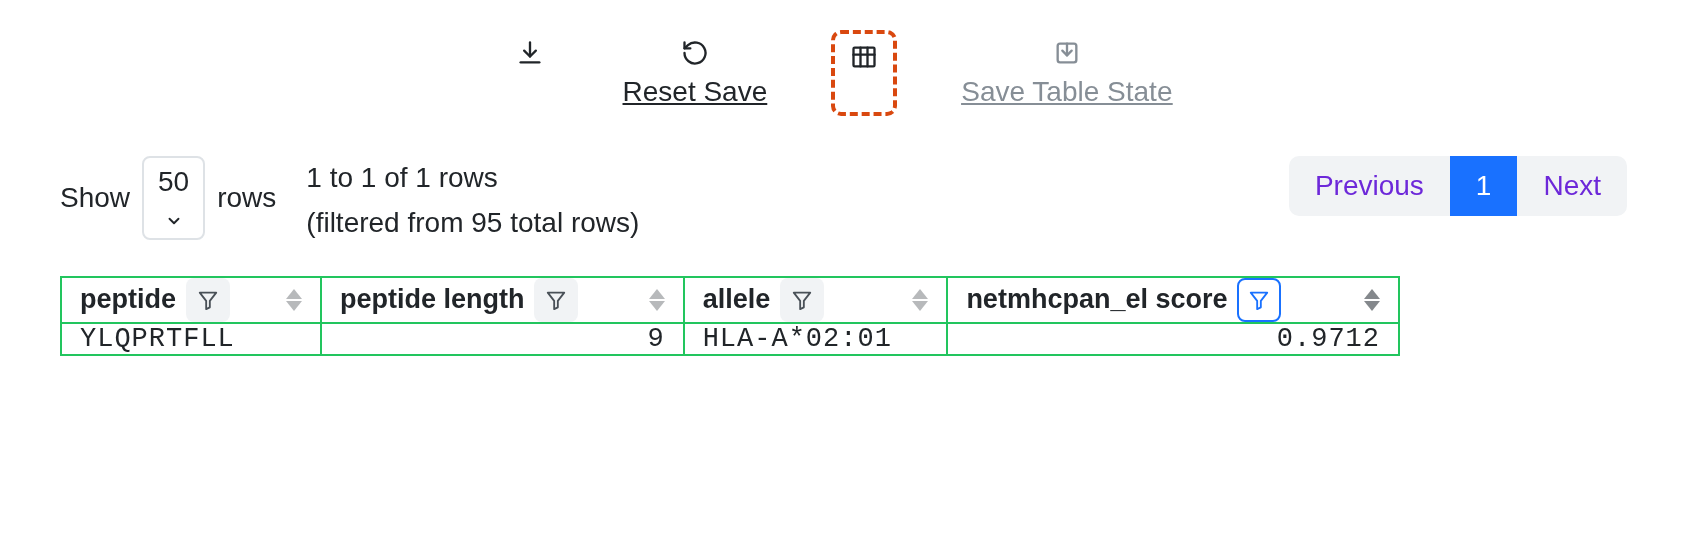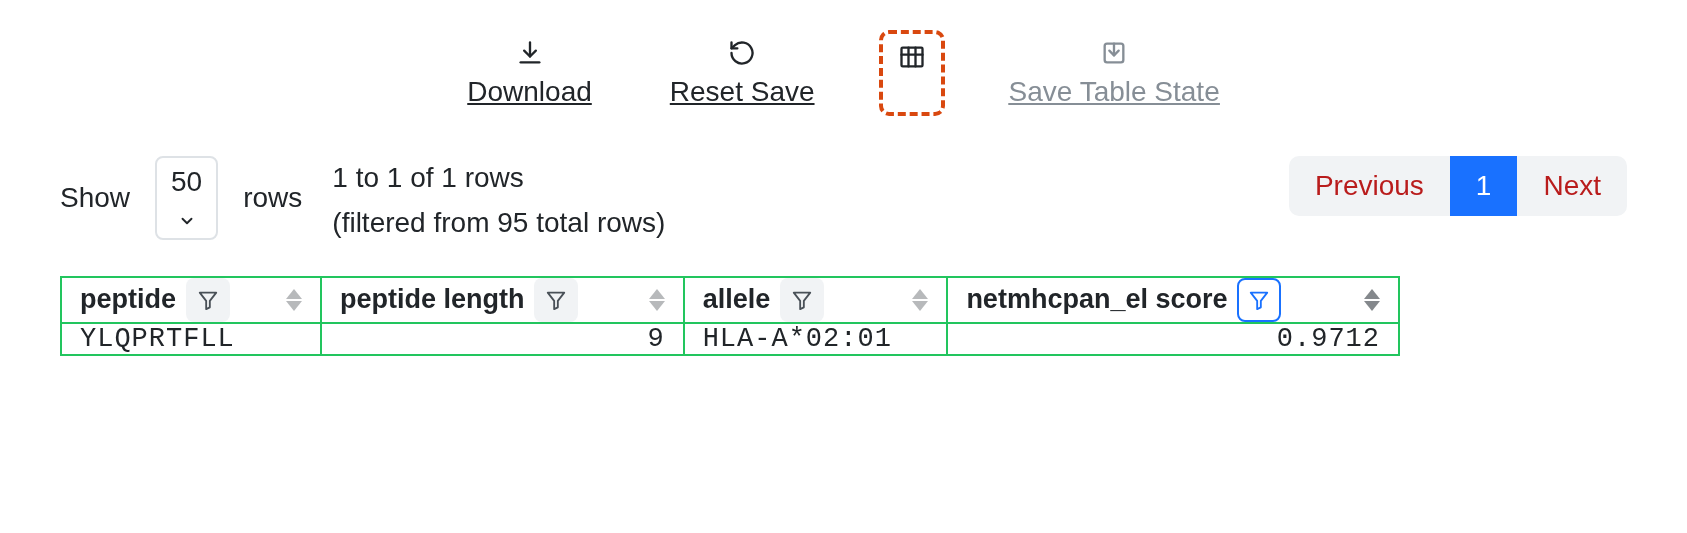--- a/index.html
+++ b/index.html
@@ -54,21 +54,21 @@
     .controls-row {
       display: flex;
       align-items: flex-start;
       justify-content: space-between;
       margin-bottom: 30px;
       gap: 30px;
     }
     .show-rows {
       display: flex;
       align-items: center;
-      gap: 25px;
+      gap: 12px;
       font-size: 28px;
     }
     .row-select {
       display: flex;
       align-items: center;
       gap: 14px;
       border: 2px solid #dee2e6;
       border-radius: 8px;
       padding: 8px 14px;
       cursor: pointer;
@@ -86,21 +86,21 @@
     .pagination {
       display: flex;
       background: #f1f3f5;
       border-radius: 10px;
       overflow: hidden;
       font-size: 28px;
     }
     .pagination .page-btn {
       padding: 14px 26px;
       cursor: pointer;
-      color: #b91c1c;
+      color: #6d28d9;
     }
     .pagination .page-btn.active {
       background: #1971ff;
       color: #fff;
     }
     table {
       border-collapse: collapse;
       width: 100%;
       max-width: 1340px;
     }
@@ -170,21 +170,20 @@
 
 <div class="toolbar">
   <div class="toolbar-item">
     <span class="icon">
       <svg width="28" height="28" viewBox="0 0 24 24" fill="none" stroke="#212529" stroke-width="2" stroke-linecap="round" stroke-linejoin="round">
           <path d="M12 3v12"></path>
           <path d="M7 10l5 5 5-5"></path>
           <path d="M4 20h16"></path>
         </svg>
     </span>
-    <span class="label">Download</span>
   </div>
   <div class="toolbar-item">
     <span class="icon">
       <svg width="28" height="28" viewBox="0 0 24 24" fill="none" stroke="#212529" stroke-width="2" stroke-linecap="round" stroke-linejoin="round">
           <path d="M3 12a9 9 0 1 0 3-6.7L3 8"></path>
           <path d="M3 3v5h5"></path>
         </svg>
     </span>
     <span class="label">Reset Save</span>
   </div>

